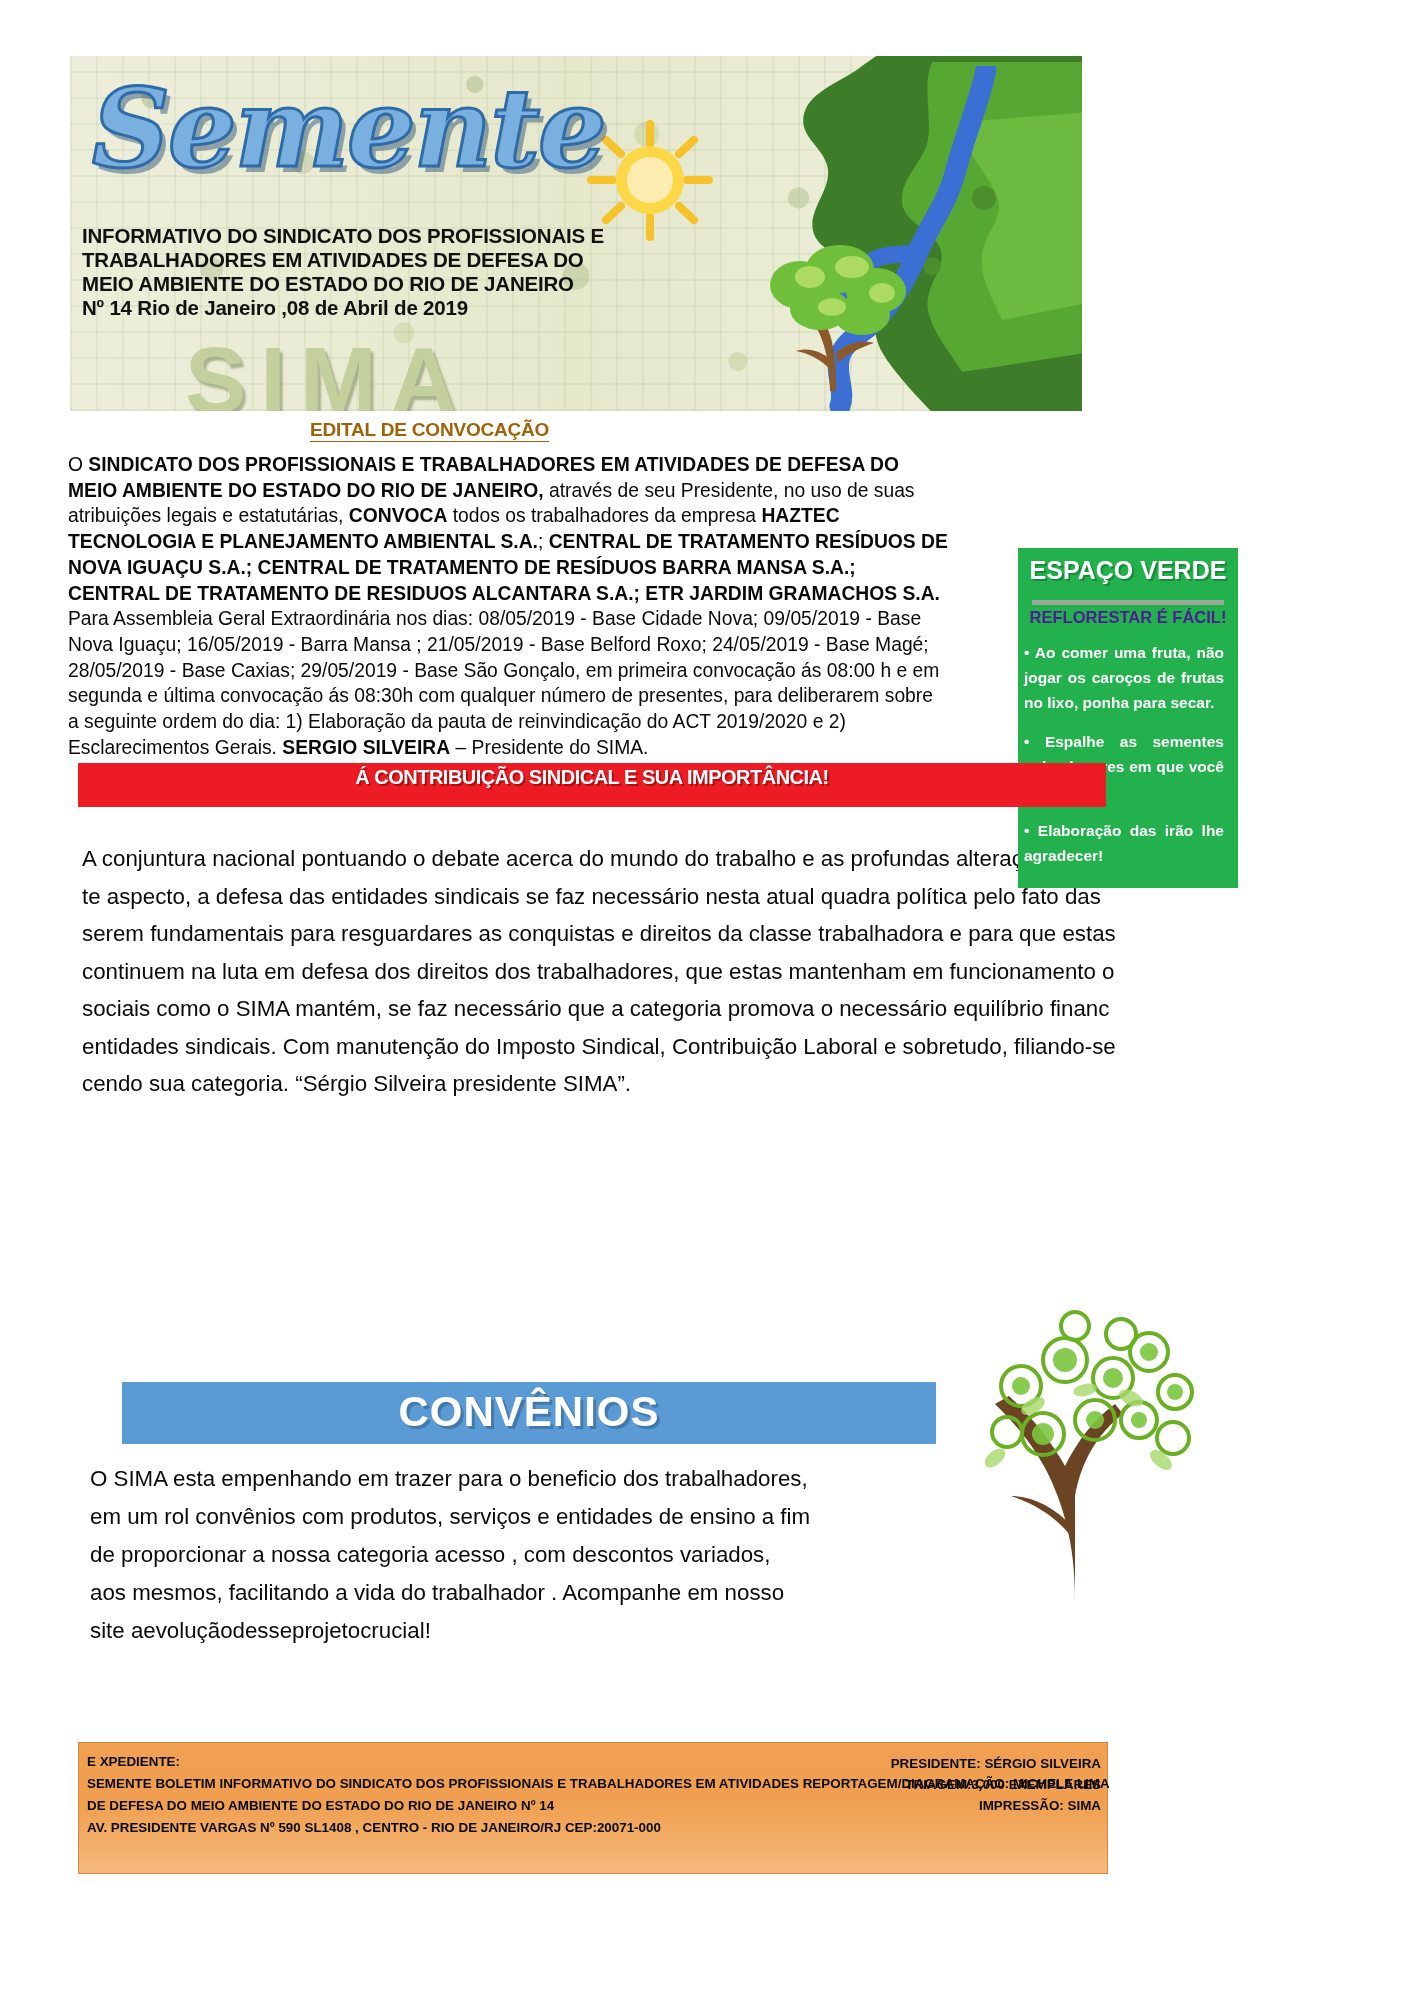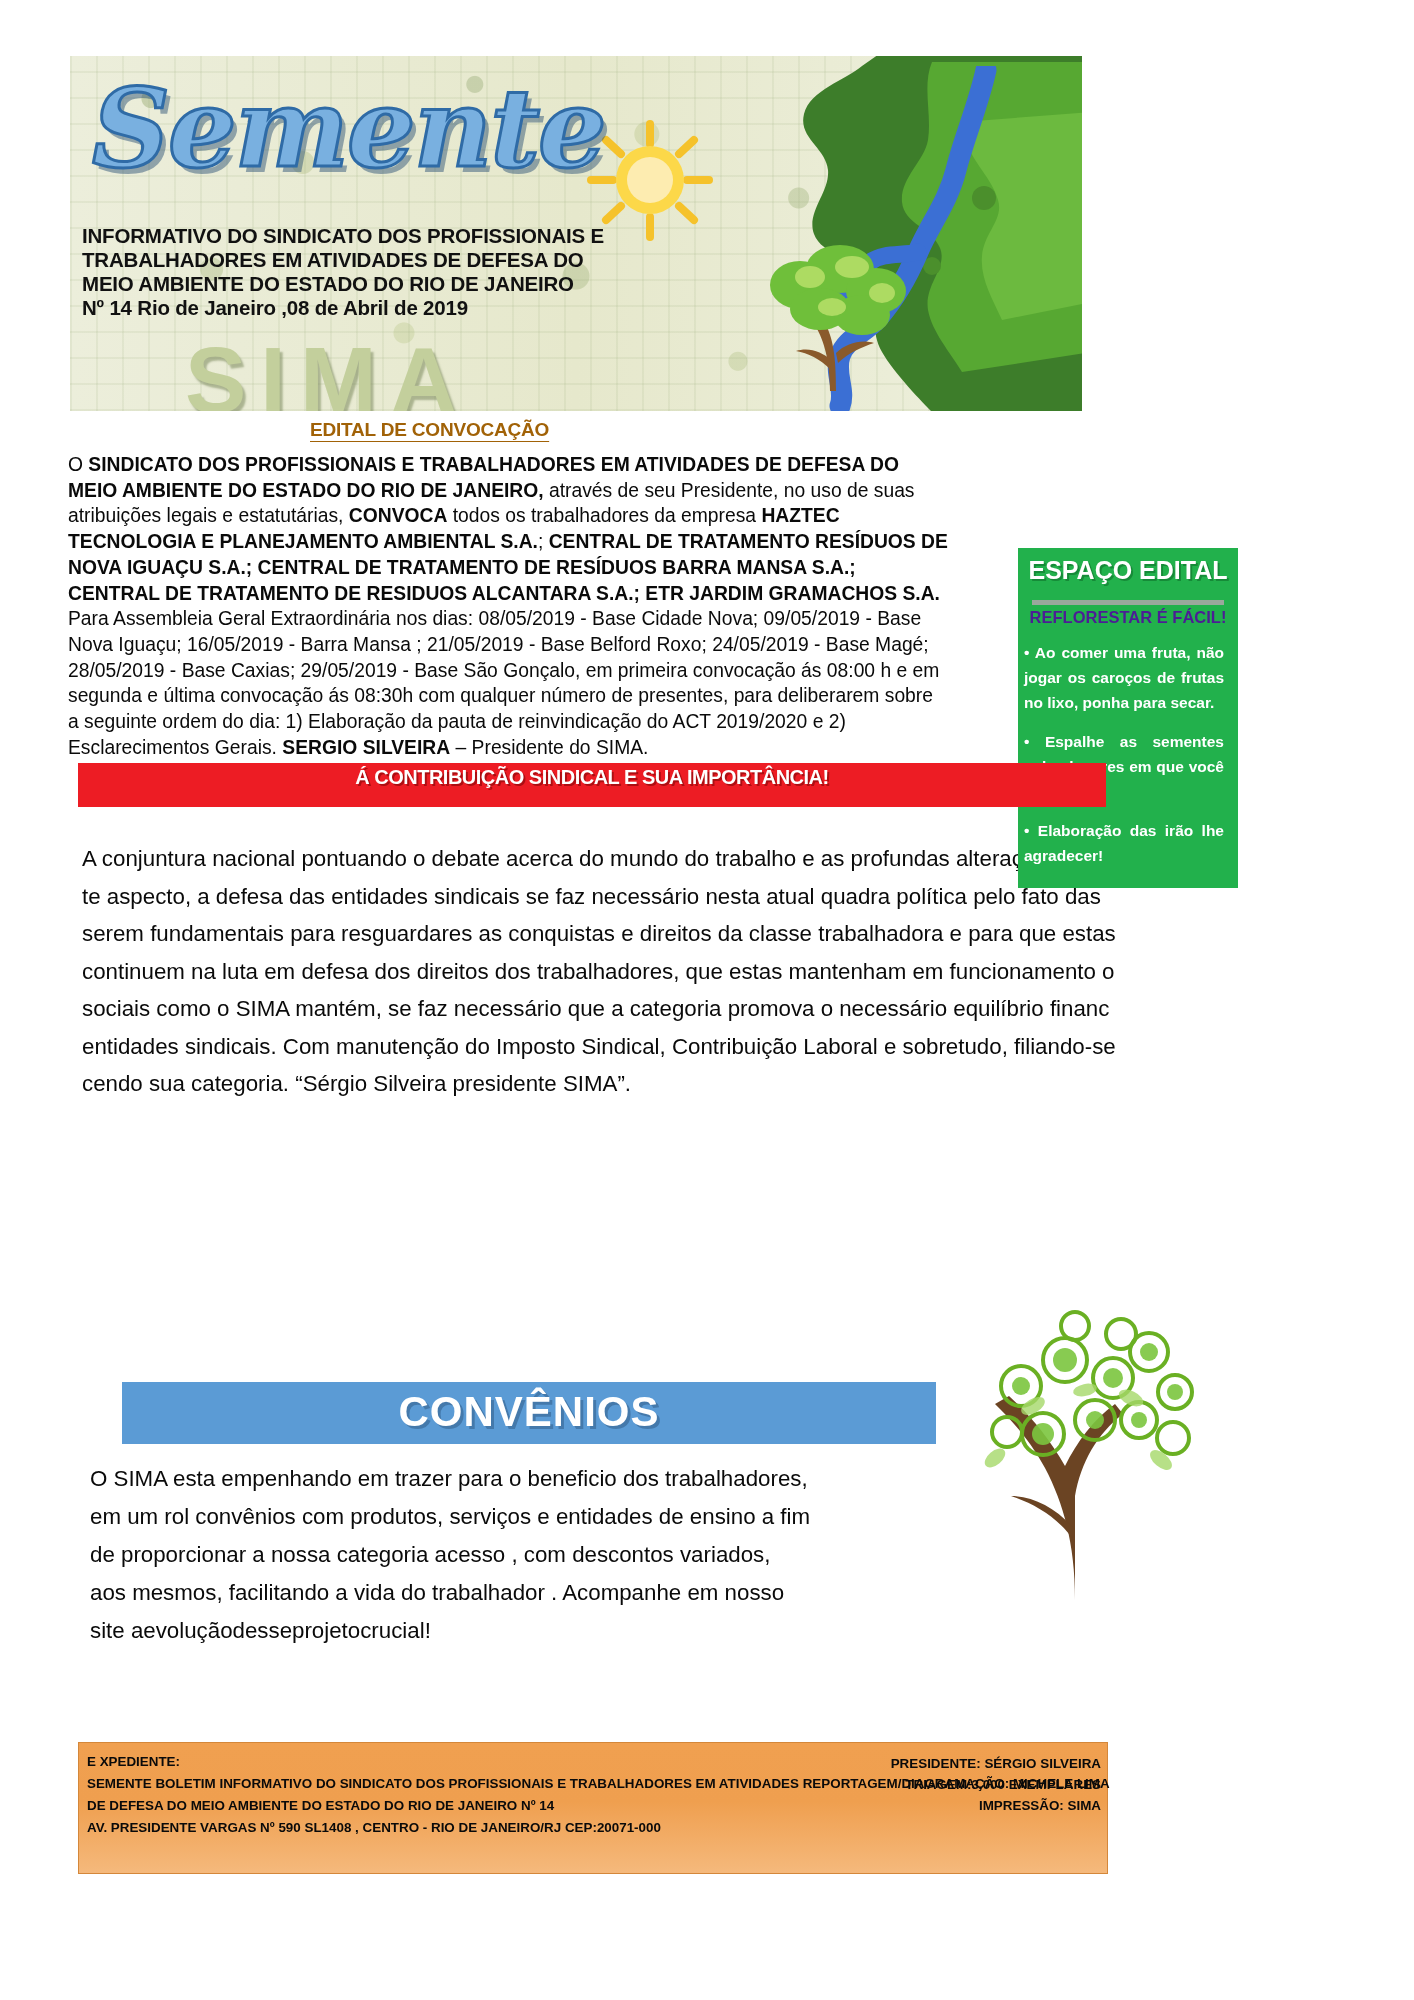--- a/index.html
+++ b/index.html
@@ -387,21 +387,21 @@
       <div>TRABALHADORES EM ATIVIDADES DE DEFESA DO</div>
       <div>MEIO AMBIENTE DO ESTADO DO RIO DE JANEIRO</div>
       <div>Nº 14 Rio de Janeiro ,08 de Abril de 2019</div>
     </div>
   </div>
 
   <div class="edital-title">EDITAL DE CONVOCAÇÃO</div>
   <div class="edital-body">O <b>SINDICATO DOS PROFISSIONAIS E TRABALHADORES EM ATIVIDADES DE DEFESA DO MEIO AMBIENTE DO ESTADO DO RIO DE JANEIRO,</b> através de seu Presidente, no uso de suas atribuições legais e estatutárias, <b>CONVOCA</b> todos os trabalhadores da empresa <b>HAZTEC TECNOLOGIA E PLANEJAMENTO AMBIENTAL S.A.</b>; <b>CENTRAL DE TRATAMENTO RESÍDUOS DE NOVA IGUAÇU S.A.; CENTRAL DE TRATAMENTO DE RESÍDUOS BARRA MANSA S.A.; CENTRAL DE TRATAMENTO DE RESIDUOS ALCANTARA S.A.; ETR JARDIM GRAMACHOS S.A.</b> Para Assembleia Geral Extraordinária nos dias: 08/05/2019 - Base Cidade Nova; 09/05/2019 - Base Nova Iguaçu; 16/05/2019 - Barra Mansa ; 21/05/2019 - Base Belford Roxo; 24/05/2019 - Base Magé; 28/05/2019 - Base Caxias; 29/05/2019 - Base São Gonçalo, em primeira convocação ás 08:00 h e em segunda e última convocação ás 08:30h com qualquer número de presentes, para deliberarem sobre a seguinte ordem do dia: 1) Elaboração da pauta de reinvindicação do ACT 2019/2020 e 2) Esclarecimentos Gerais. <b>SERGIO SILVEIRA</b> – Presidente do SIMA.</div>
 
   <div class="espaco-verde">
-    <div class="ev-title">ESPAÇO EDITAL</div>
+    <div class="ev-title">ESPAÇO VERDE</div>
     <div class="ev-rule"></div>
     <div class="ev-sub">REFLORESTAR É FÁCIL!</div>
     <div class="ev-list">
       <p>• Ao comer uma fruta, não jogar os caroços de frutas no lixo, ponha para secar.</p>
       <p>• Espalhe as sementes pelos lugares em que você for .</p>
       <p>• Elaboração das irão lhe agradecer!</p>
     </div>
   </div>
 
   <div class="red-banner">

